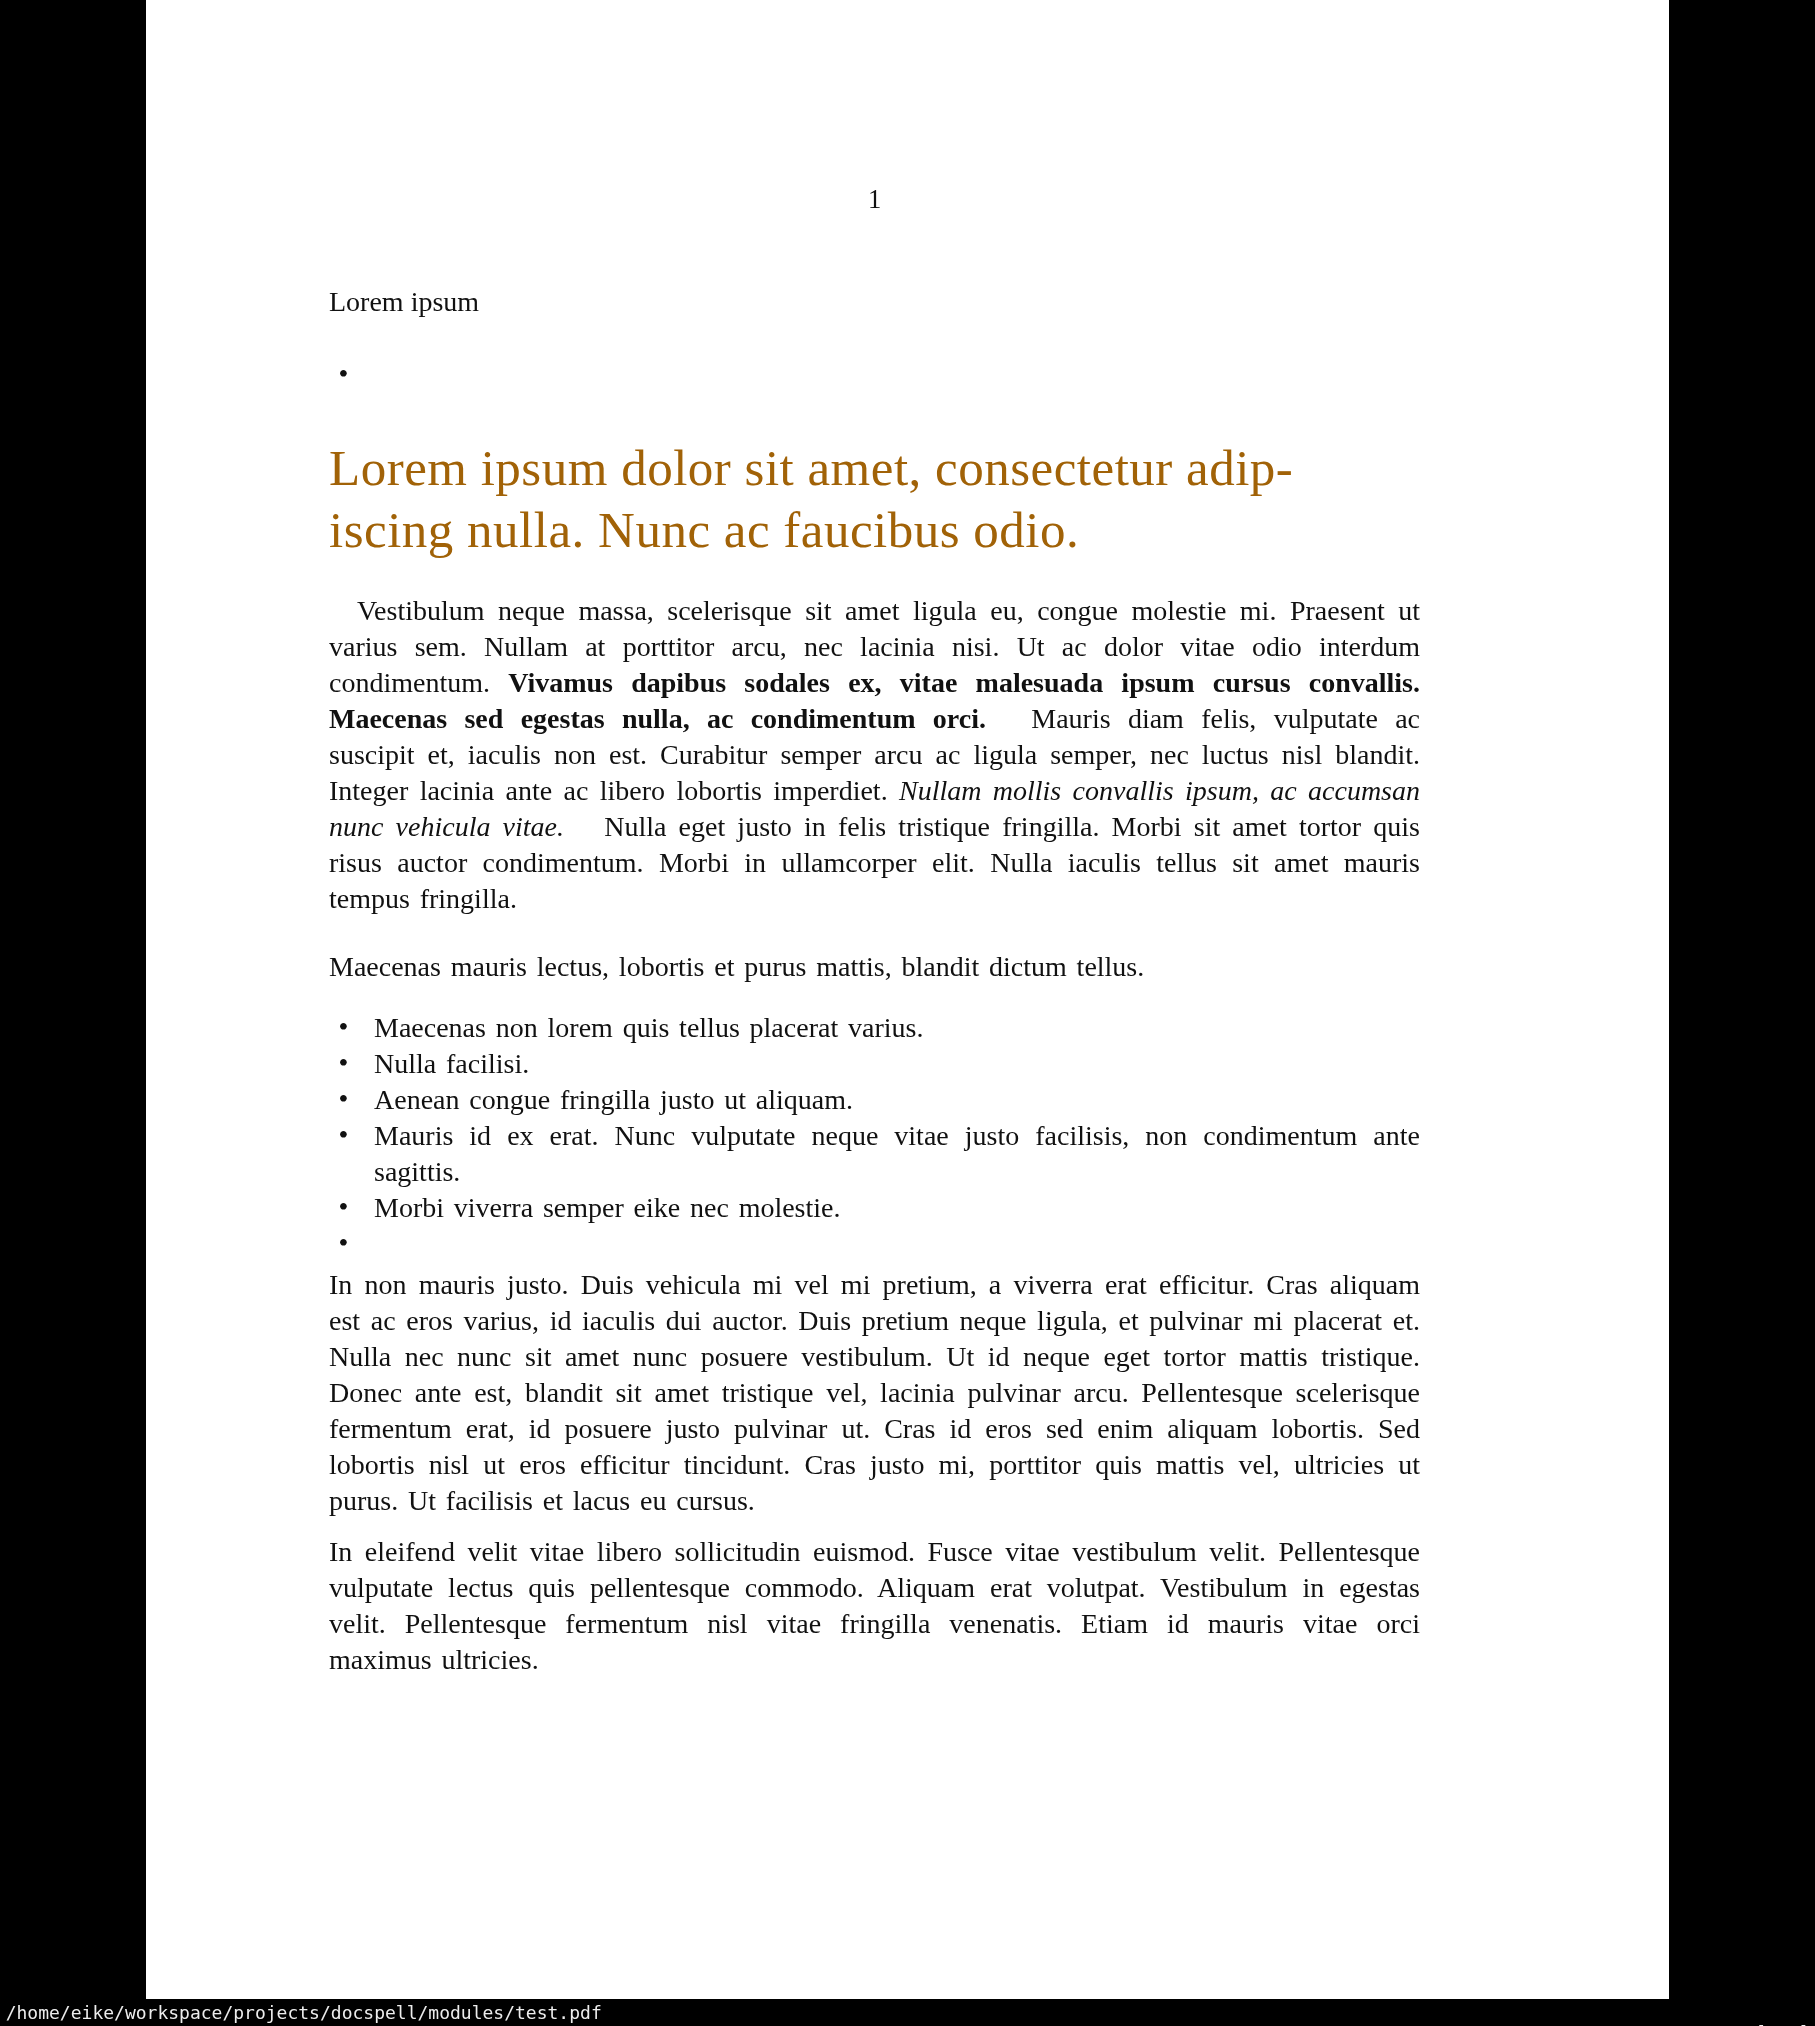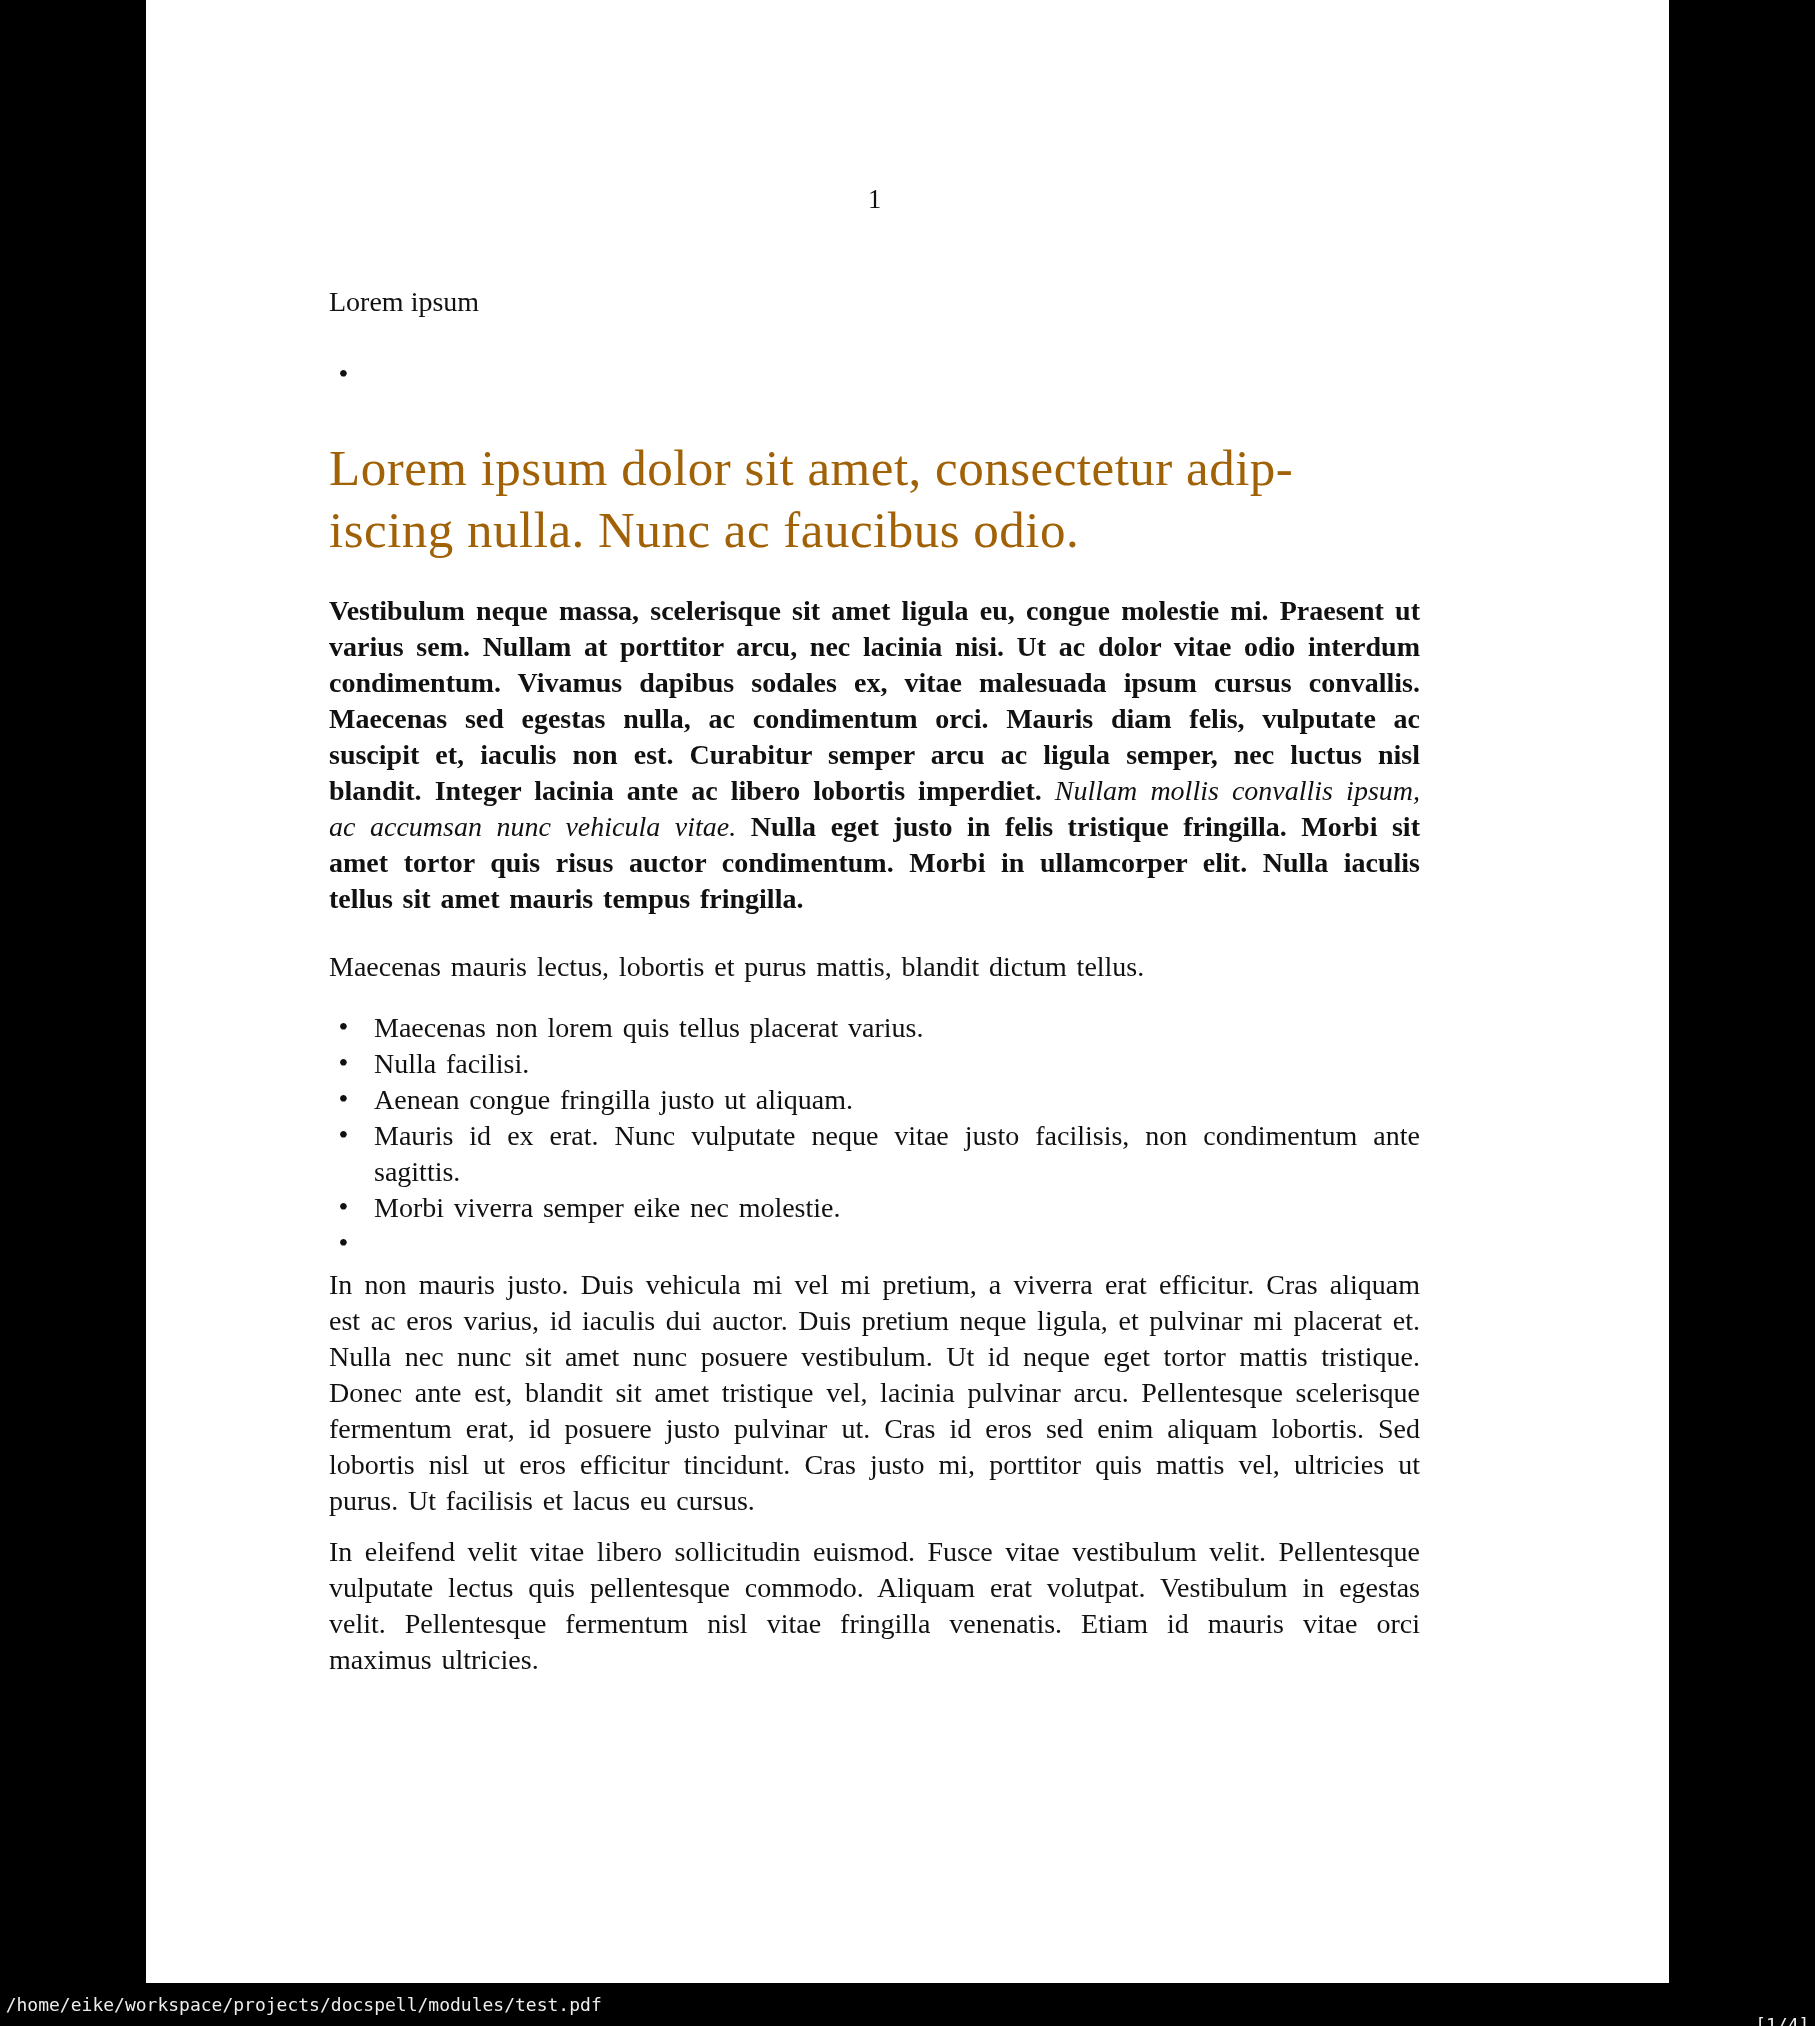--- a/index.html
+++ b/index.html
@@ -59,21 +59,21 @@
     font-size: 28px;
     line-height: 36px;
     word-spacing: 2.8px;
   }
   .p1 { margin-top: 32px; }
   .p2 { margin-top: 32px; text-align: left; }
   .p3 { margin-top: 41px; }
   .p4 { margin-top: 15px; }
   .seg-bold { font-weight: bold; }
   .seg-italic { font-style: italic; }
-  .seg-normal { font-weight: bold; }
+  .seg-normal { font-weight: normal; margin-left: 28px; }
   .bullet-list {
     margin: 24.6px 0 0 0;
     padding: 0;
     list-style: none;
   }
   .bullet-list li {
     position: relative;
     padding-left: 45px;
     text-align: justify;
     font-size: 28px;
@@ -81,21 +81,21 @@
     word-spacing: 2.8px;
   }
   .li-marker {
     position: absolute;
     left: 9.5px; top: -0.9px;
     font-size: 28px;
   }
   .statusbar {
     position: absolute;
     left: 0; right: 0; bottom: 0;
-    height: 43px;
+    height: 27px;
     background: #000000;
     color: #ededed;
     font-family: "DejaVu Sans Mono", "Liberation Mono", monospace;
     font-size: 18px;
     display: flex;
     align-items: center;
     justify-content: space-between;
     padding: 0 5.7px;
     box-sizing: border-box;
   }

